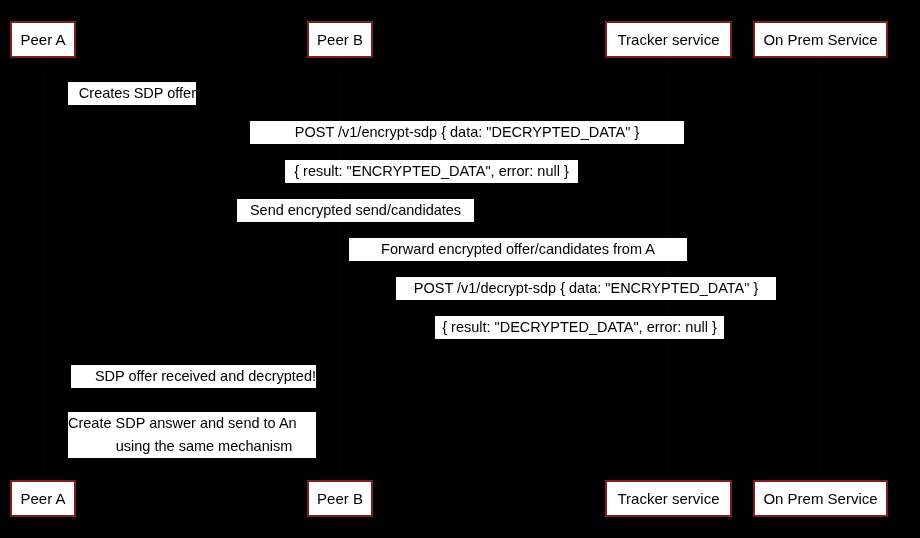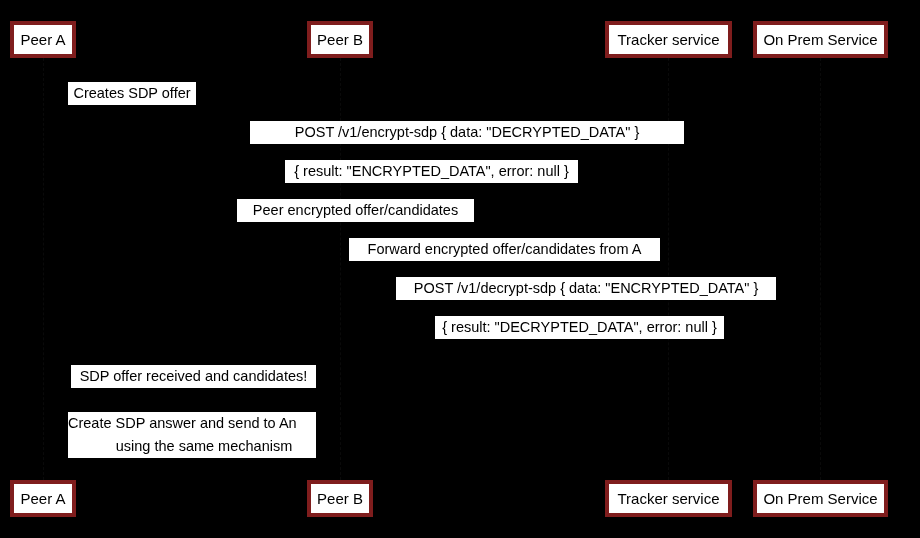--- a/index.html
+++ b/index.html
@@ -16,21 +16,21 @@
     overflow: hidden;
     font-family: "Liberation Sans", sans-serif;
     -webkit-font-smoothing: antialiased;
   }
 
   
   .participant {
     position: absolute;
     background: #ffffff;
     color: #000000;
-    border: 4px solid #7f1d1d;
+    border: 2px solid #7f1d1d;
     box-sizing: border-box;
     display: flex;
     align-items: center;
     justify-content: center;
     font-size: 15px;
     line-height: 1;
     white-space: nowrap;
     height: 37px;
     overflow: hidden;
   }
@@ -50,21 +50,21 @@
     background: #ffffff;
     color: #000000;
     font-size: 14.5px;
     line-height: 23px;
     height: 23px;
     white-space: nowrap;
     overflow: hidden;
     box-sizing: border-box;
     text-align: center;
   }
-  .msg.left   { text-align: center; }
+  .msg.left   { text-align: right; }
   .msg.center { text-align: center; }
 
   .note-multiline {
     position: absolute;
     background: #ffffff;
     color: #000000;
     font-size: 14.5px;
     line-height: 23px;
     height: 46px;
     overflow: hidden;
@@ -104,25 +104,25 @@
       </div>
       <div class="participant" style="left: 753px; top: 21px; width: 135px;">
         <span>On Prem Service</span>
       </div>
     </div>
 
   <div id="messages">
       <div class="msg left" style="left: 68px; top: 82px; width: 128px;">Creates SDP offer</div>
       <div class="msg center" style="left: 250px; top: 121px; width: 434px;">POST /v1/encrypt-sdp { data: "DECRYPTED_DATA" }</div>
       <div class="msg center" style="left: 285px; top: 160px; width: 293px;">{ result: "ENCRYPTED_DATA", error: null }</div>
-      <div class="msg center" style="left: 237px; top: 199px; width: 237px;">Peer encrypted offer/candidates</div>
-      <div class="msg center" style="left: 349px; top: 238px; width: 311px;">Forward encrypted offer/candidates from A</div>
+      <div class="msg center" style="left: 237px; top: 199px; width: 237px;">Send encrypted send/candidates</div>
+      <div class="msg center" style="left: 349px; top: 238px; width: 338px;">Forward encrypted offer/candidates from A</div>
       <div class="msg center" style="left: 396px; top: 277px; width: 380px;">POST /v1/decrypt-sdp { data: "ENCRYPTED_DATA" }</div>
       <div class="msg center" style="left: 435px; top: 316px; width: 289px;">{ result: "DECRYPTED_DATA", error: null }</div>
-      <div class="msg left" style="left: 71px; top: 365px; width: 245px;">SDP offer received and candidates!</div>
+      <div class="msg left" style="left: 71px; top: 365px; width: 245px;">SDP offer received and decrypted!</div>
     </div>
 
   <div class="note-multiline" id="note-multiline" style="left: 68px; top: 412px; width: 248px;">
     <span class="nl first">Create SDP answer and send to An</span>
     <span class="nl second">using the same mechanism</span>
   </div>
 
   <div id="participants-bottom">
       <div class="participant" style="left: 10px; top: 480px; width: 66px;">
         <span>Peer A</span>

